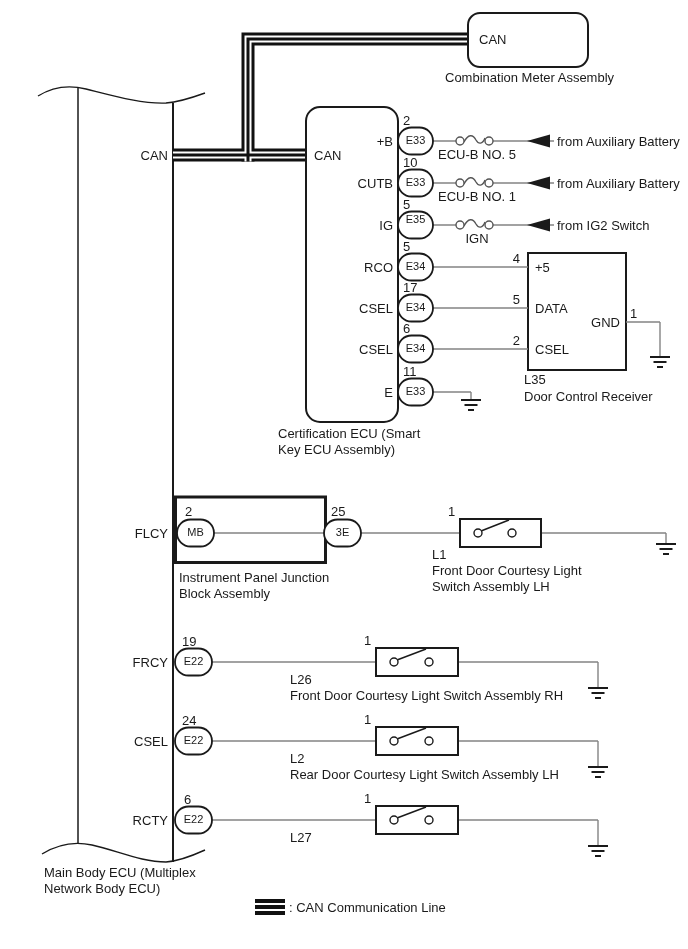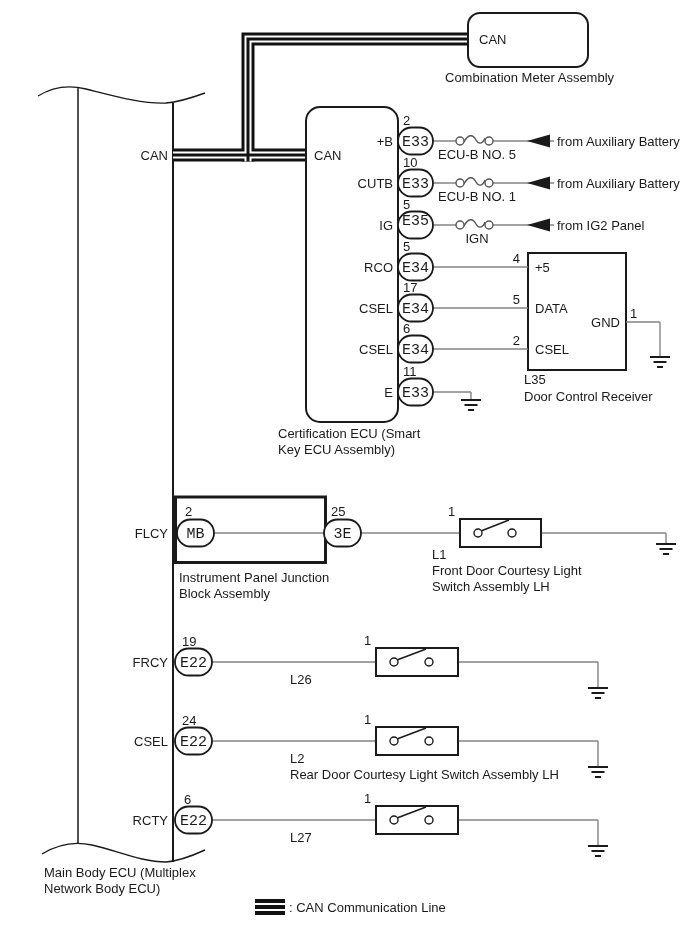--- a/index.html
+++ b/index.html
@@ -2,21 +2,21 @@
 <html><head>
 <meta charset="utf-8">
 <style>
   html,body{margin:0;padding:0;background:#fff;}
   .canvas{position:relative;width:688px;height:949px;background:#fff;overflow:hidden;
           font-family:"Liberation Sans","DejaVu Sans",sans-serif;margin-left:8px;}
   svg.layer{position:absolute;left:0;top:0;}
   .t{position:absolute;font-size:13px;line-height:1.2;color:#1a1a1a;white-space:nowrap;}
   .r{text-align:right;}
   .c{text-align:center;}
-  .sm{font-size:15px;font-family:Liberation Mono, monospace;}
+  .sm{font-size:11px;}
 </style>
 </head>
 <body>
 
 <div class="canvas">
 
 <svg class="layer" width="688" height="949" viewBox="0 0 688 949">
 
   <g stroke="#1a1a1a" fill="none">
     <line x1="70" y1="87" x2="70" y2="843" stroke-width="1.5"></line>
@@ -155,21 +155,21 @@
 <div class="t c sm" style="left:390px;top:301px;width:35px">E34</div>
 <div class="t c sm" style="left:390px;top:342px;width:35px">E34</div>
 <div class="t c sm" style="left:390px;top:385px;width:35px">E33</div>
 
 <div class="t c" style="left:424px;top:147px;width:90px">ECU-B NO. 5</div>
 <div class="t c" style="left:424px;top:189px;width:90px">ECU-B NO. 1</div>
 <div class="t c" style="left:424px;top:231px;width:90px">IGN</div>
 
 <div class="t" style="left:549px;top:134px">from Auxiliary Battery</div>
 <div class="t" style="left:549px;top:176px">from Auxiliary Battery</div>
-<div class="t" style="left:549px;top:218px">from IG2 Panel</div>
+<div class="t" style="left:549px;top:218px">from IG2 Switch</div>
 
 <div class="t" style="left:270px;top:426px">Certification ECU (Smart</div>
 <div class="t" style="left:270px;top:442px">Key ECU Assembly)</div>
 
 <div class="t r" style="left:490px;top:251px;width:22px">4</div>
 <div class="t" style="left:527px;top:260px">+5</div>
 <div class="t r" style="left:490px;top:292px;width:22px">5</div>
 <div class="t" style="left:527px;top:301px">DATA</div>
 <div class="t r" style="left:490px;top:333px;width:22px">2</div>
 <div class="t" style="left:527px;top:342px">CSEL</div>
@@ -189,20 +189,21 @@
 <div class="t" style="left:440px;top:504px">1</div>
 <div class="t" style="left:424px;top:547px">L1</div>
 <div class="t" style="left:424px;top:563px">Front Door Courtesy Light</div>
 <div class="t" style="left:424px;top:579px">Switch Assembly LH</div>
 
 <div class="t r" style="left:100px;top:655px;width:60px">FRCY</div>
 <div class="t" style="left:174px;top:634px">19</div>
 <div class="t c sm" style="left:167px;top:655px;width:37px">E22</div>
 <div class="t" style="left:356px;top:633px">1</div>
 <div class="t" style="left:282px;top:672px">L26</div>
+<div class="t" style="left:282px;top:688px">Front Door Courtesy Light Switch Assembly RH</div>
 
 <div class="t r" style="left:100px;top:734px;width:60px">CSEL</div>
 <div class="t" style="left:174px;top:713px">24</div>
 <div class="t c sm" style="left:167px;top:734px;width:37px">E22</div>
 <div class="t" style="left:356px;top:712px">1</div>
 <div class="t" style="left:282px;top:751px">L2</div>
 <div class="t" style="left:282px;top:767px">Rear Door Courtesy Light Switch Assembly LH</div>
 
 <div class="t r" style="left:100px;top:813px;width:60px">RCTY</div>
 <div class="t" style="left:176px;top:792px">6</div>

